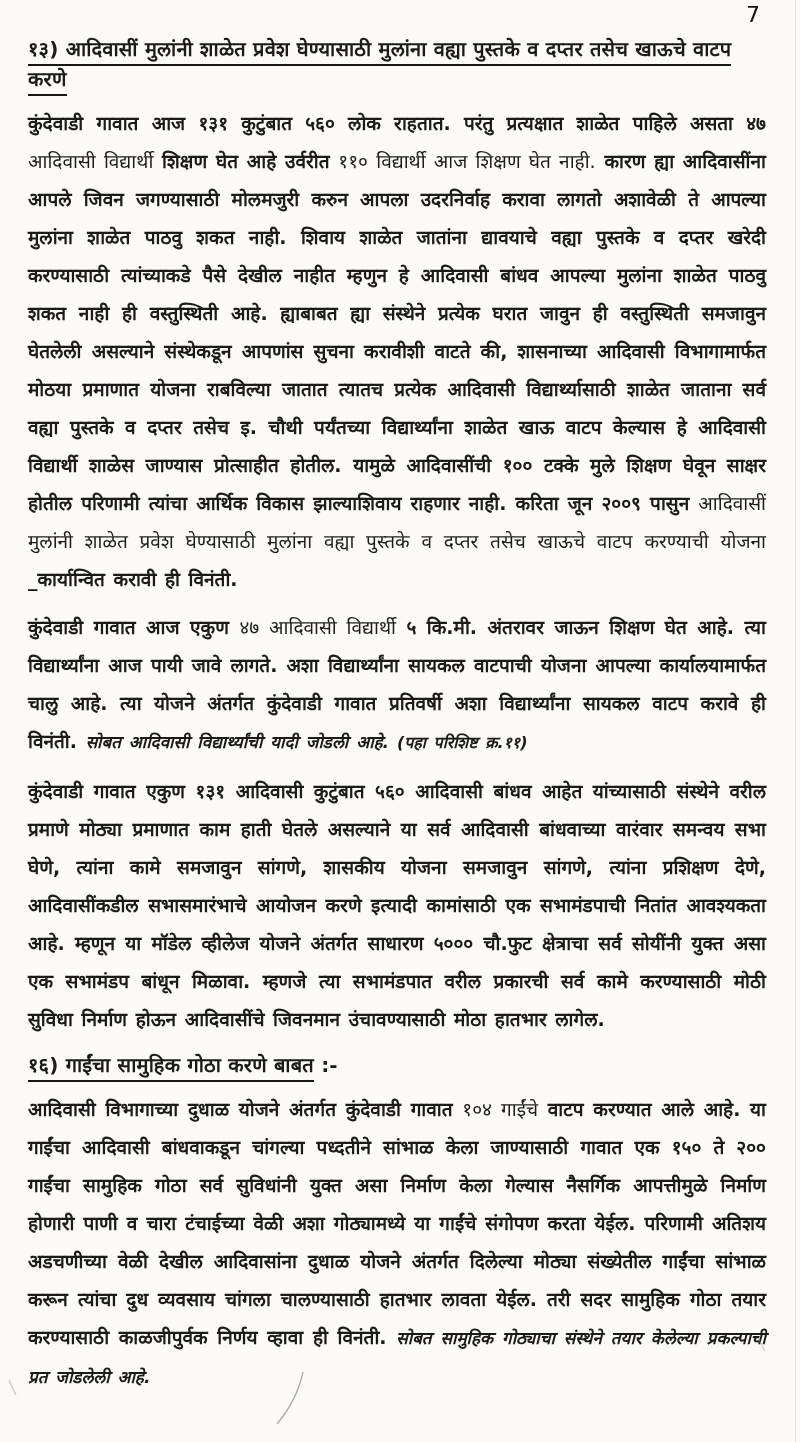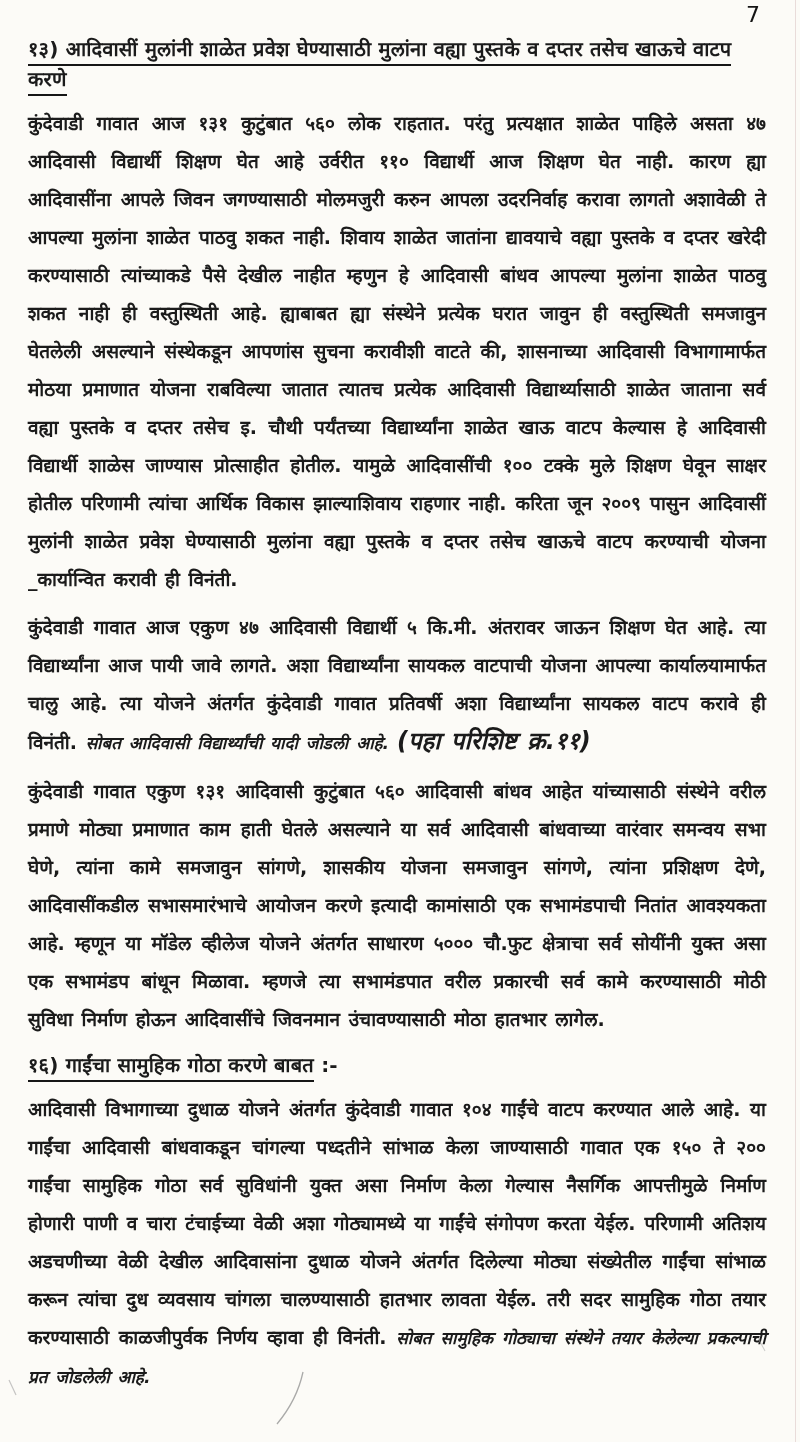--- a/index.html
+++ b/index.html
@@ -52,23 +52,23 @@
     padding-bottom: 3px;
   }
   .para {
     font-size: 19px;
     line-height: 38px;
     text-align: justify;
     margin: 10px 0 0 0;
     word-spacing: 2px;
   }
   .run-normal { font-weight: 700; }
-  .run-bold   { font-weight: 700; }
+  .run-bold   { font-weight: 400; }
   .run-bi     { font-weight: 700; font-style: italic; font-size: 17px; }
-  .run-bil    { font-weight: 700; font-style: italic; font-size: 24px; }
+  .run-bil    { font-weight: 700; font-style: italic; font-size: 16px; }
   .pen-marks {
     position: absolute;
     left: 0;
     top: 0;
     width: 800px;
     height: 1442px;
     pointer-events: none;
   }
 </style>
 </head>

